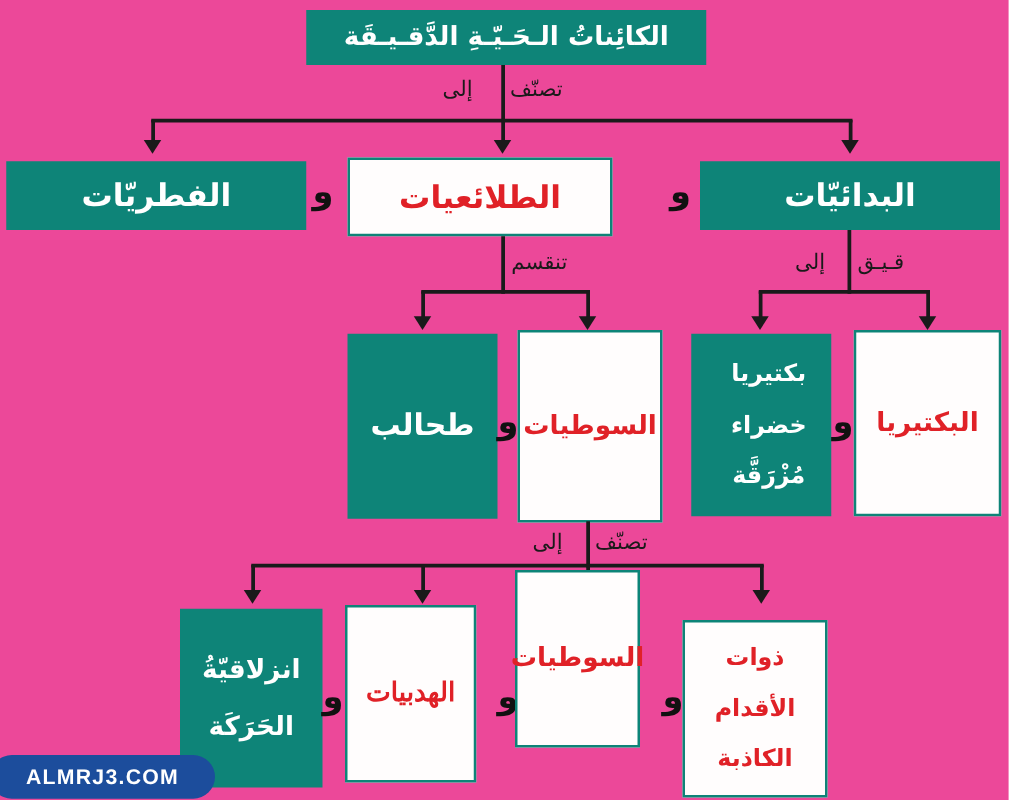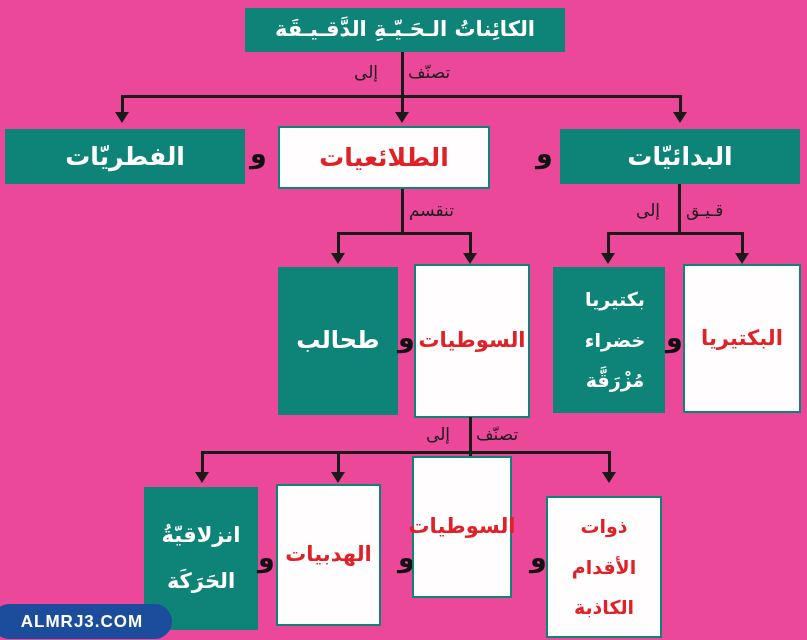--- a/index.html
+++ b/index.html
@@ -123,21 +123,21 @@
   <div class="vline" style="left:337px;top:452px;height:22px;"></div>
   <div class="ahead" style="left:331px;top:472px;"></div>
   <div class="vline" style="left:469px;top:452px;height:22px;"></div>
   <div class="ahead" style="left:463px;top:472px;"></div>
   <div class="vline" style="left:608px;top:452px;height:22px;"></div>
   <div class="ahead" style="left:602px;top:472px;"></div>
 
   <div class="box teal fs-lg" style="left:144px;top:487px;width:114px;height:143px;">انزلاقيّةُ
 الحَرَكَة</div>
   <span class="and" style="left:258px;top:542px;">و</span>
-  <div class="box outline fs-lg" style="left:276px;top:484px;width:105px;height:142px;">الهدبيات</div>
+  <div class="box outline fs-lg" style="left:276px;top:484px;width:105px;height:142px;font-family:Liberation Serif, serif;">الهدبيات</div>
   <span class="and" style="left:398px;top:542px;">و</span>
   <div class="box outline fs-lg" style="left:412px;top:456px;width:100px;height:142px;">السوطيات</div>
   <span class="and" style="left:530px;top:542px;">و</span>
   <div class="box outline fs-md" style="left:546px;top:484px;width:116px;height:142px;margin-top:12px;">ذوات
 الأقدام
 الكاذبة</div>
 
   <div class="watermark">ALMRJ3.COM</div>
 
 </div>

